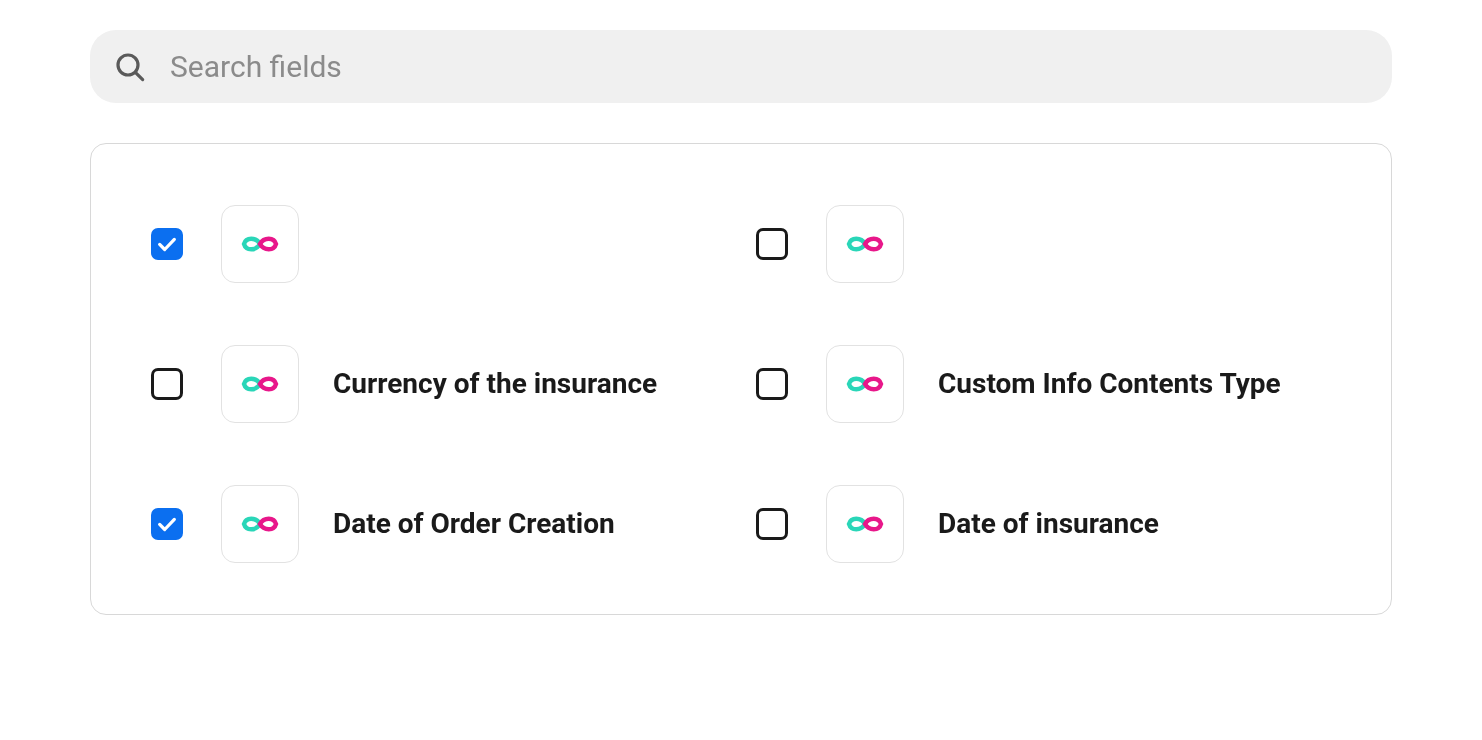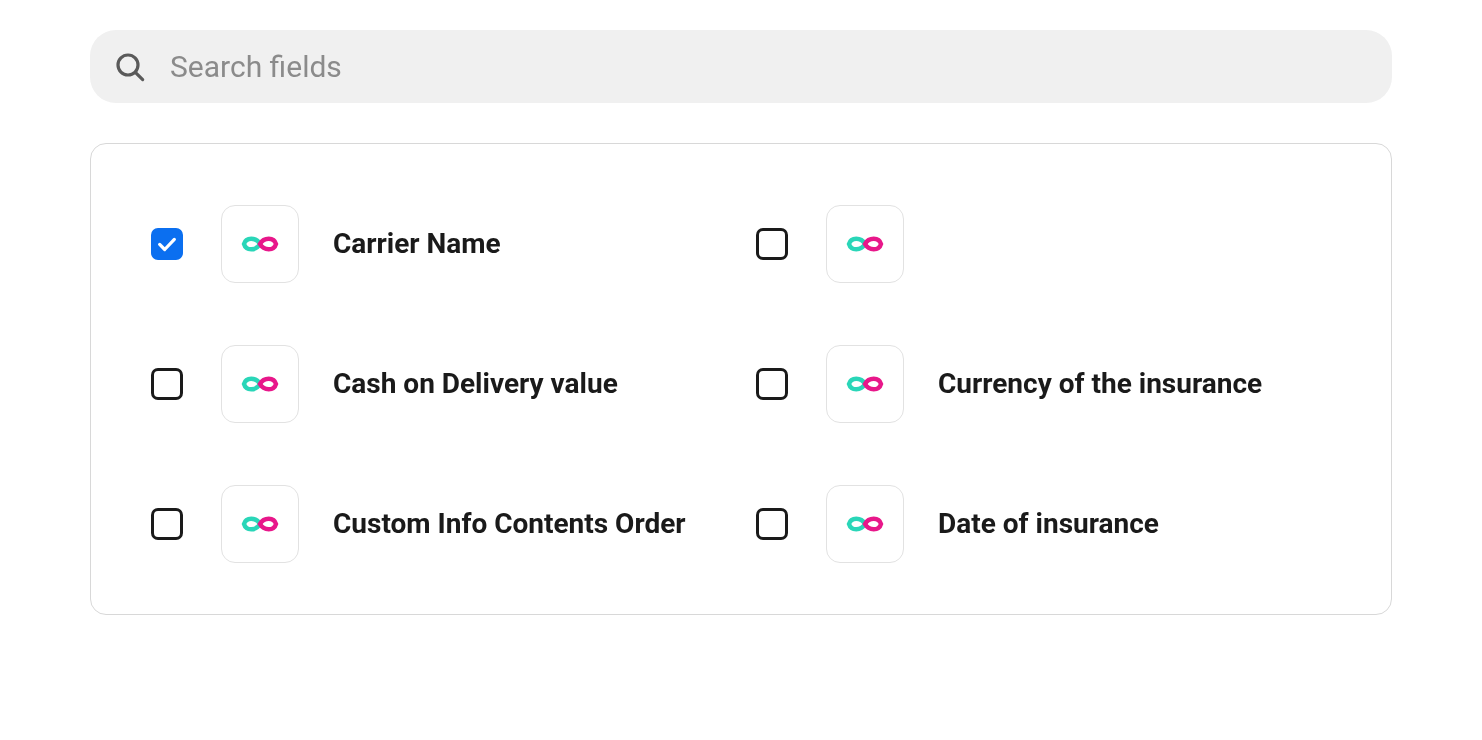--- a/index.html
+++ b/index.html
@@ -122,67 +122,70 @@
           <svg viewBox="0 0 24 24" fill="none" stroke="#ffffff" stroke-width="3.5" stroke-linecap="round" stroke-linejoin="round">
             <polyline points="4,12.5 9.5,18 20,7"></polyline>
           </svg>
         </span>
         <span class="icon-box">
           <svg class="infinity-icon" viewBox="0 0 44 24" fill="none">
             <path d="M22 12 C18 5, 8 5, 6 12 C8 19, 18 19, 22 12 Z" stroke="#2ad6b8" stroke-width="4.5" stroke-linecap="round" fill="none"></path>
             <path d="M22 12 C26 5, 36 5, 38 12 C36 19, 26 19, 22 12 Z" stroke="#e8178a" stroke-width="4.5" stroke-linecap="round" fill="none"></path>
           </svg>
         </span>
-        <span class="field-label">Carrier Name</span>
       </div>
 
       <div class="field-row">
         <span class="checkbox unchecked"></span>
         <span class="icon-box">
           <svg class="infinity-icon" viewBox="0 0 44 24" fill="none">
             <path d="M22 12 C18 5, 8 5, 6 12 C8 19, 18 19, 22 12 Z" stroke="#2ad6b8" stroke-width="4.5" stroke-linecap="round" fill="none"></path>
             <path d="M22 12 C26 5, 36 5, 38 12 C36 19, 26 19, 22 12 Z" stroke="#e8178a" stroke-width="4.5" stroke-linecap="round" fill="none"></path>
           </svg>
         </span>
       </div>
 
-      <div class="field-row">
-        <span class="checkbox unchecked"></span>
-        <span class="icon-box">
-          <svg class="infinity-icon" viewBox="0 0 44 24" fill="none">
-            <path d="M22 12 C18 5, 8 5, 6 12 C8 19, 18 19, 22 12 Z" stroke="#2ad6b8" stroke-width="4.5" stroke-linecap="round" fill="none"></path>
-            <path d="M22 12 C26 5, 36 5, 38 12 C36 19, 26 19, 22 12 Z" stroke="#e8178a" stroke-width="4.5" stroke-linecap="round" fill="none"></path>
-          </svg>
-        </span>
-        <span class="field-label">Cash on Delivery value</span>
-      </div>
 
       <div class="field-row">
         <span class="checkbox unchecked"></span>
         <span class="icon-box">
           <svg class="infinity-icon" viewBox="0 0 44 24" fill="none">
             <path d="M22 12 C18 5, 8 5, 6 12 C8 19, 18 19, 22 12 Z" stroke="#2ad6b8" stroke-width="4.5" stroke-linecap="round" fill="none"></path>
             <path d="M22 12 C26 5, 36 5, 38 12 C36 19, 26 19, 22 12 Z" stroke="#e8178a" stroke-width="4.5" stroke-linecap="round" fill="none"></path>
           </svg>
         </span>
         <span class="field-label">Currency of the insurance</span>
       </div>
 
       <div class="field-row">
         <span class="checkbox unchecked"></span>
         <span class="icon-box">
           <svg class="infinity-icon" viewBox="0 0 44 24" fill="none">
             <path d="M22 12 C18 5, 8 5, 6 12 C8 19, 18 19, 22 12 Z" stroke="#2ad6b8" stroke-width="4.5" stroke-linecap="round" fill="none"></path>
             <path d="M22 12 C26 5, 36 5, 38 12 C36 19, 26 19, 22 12 Z" stroke="#e8178a" stroke-width="4.5" stroke-linecap="round" fill="none"></path>
           </svg>
         </span>
-        <span class="field-label">Custom Info Contents Order</span>
+        <span class="field-label">Custom Info Contents Type</span>
       </div>
 
 
+      <div class="field-row">
+        <span class="checkbox checked">
+          <svg viewBox="0 0 24 24" fill="none" stroke="#ffffff" stroke-width="3.5" stroke-linecap="round" stroke-linejoin="round">
+            <polyline points="4,12.5 9.5,18 20,7"></polyline>
+          </svg>
+        </span>
+        <span class="icon-box">
+          <svg class="infinity-icon" viewBox="0 0 44 24" fill="none">
+            <path d="M22 12 C18 5, 8 5, 6 12 C8 19, 18 19, 22 12 Z" stroke="#2ad6b8" stroke-width="4.5" stroke-linecap="round" fill="none"></path>
+            <path d="M22 12 C26 5, 36 5, 38 12 C36 19, 26 19, 22 12 Z" stroke="#e8178a" stroke-width="4.5" stroke-linecap="round" fill="none"></path>
+          </svg>
+        </span>
+        <span class="field-label">Date of Order Creation</span>
+      </div>
 
       <div class="field-row">
         <span class="checkbox unchecked"></span>
         <span class="icon-box">
           <svg class="infinity-icon" viewBox="0 0 44 24" fill="none">
             <path d="M22 12 C18 5, 8 5, 6 12 C8 19, 18 19, 22 12 Z" stroke="#2ad6b8" stroke-width="4.5" stroke-linecap="round" fill="none"></path>
             <path d="M22 12 C26 5, 36 5, 38 12 C36 19, 26 19, 22 12 Z" stroke="#e8178a" stroke-width="4.5" stroke-linecap="round" fill="none"></path>
           </svg>
         </span>
         <span class="field-label">Date of insurance</span>

